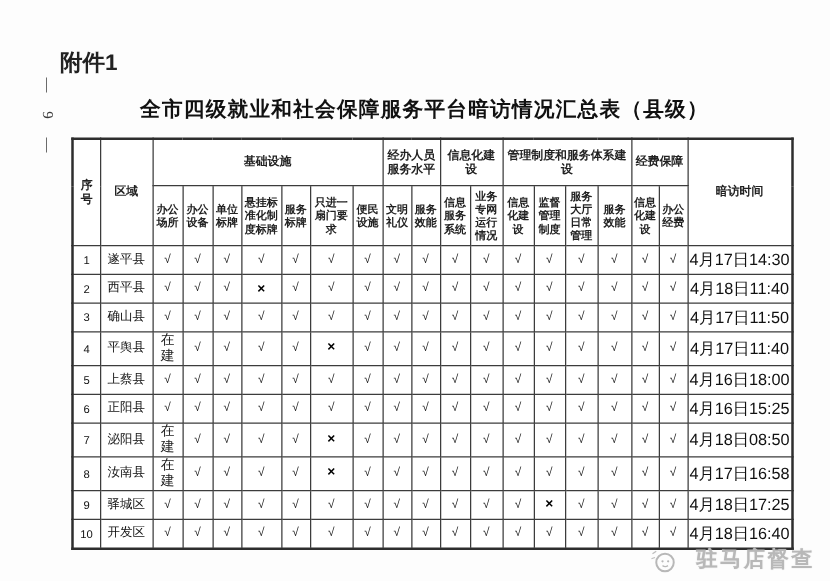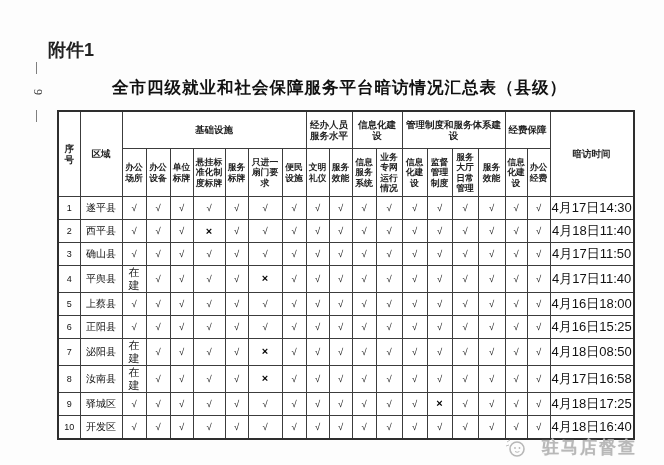--- a/index.html
+++ b/index.html
@@ -46,22 +46,22 @@
   th.corner{font-size:9.5px;}
   th.time-head{font-size:9.5px;}
   tbody td{height:22px;font-size:10px;color:#111;}
   td.region{font-size:10px;letter-spacing:0;}
   td.idx{font-size:9px;}
   td.time{font-size:13px;letter-spacing:0;white-space:nowrap;}
   td .val-check{font-size:9.5px;color:#222;}
   td .val-cross{font-size:11px;font-weight:bold;color:#000;}
   td .val-text{font-size:11px;color:#222;}
   .watermark{
-    position:absolute;right:27px;bottom:6px;
-    display:flex;align-items:center;gap:16px;
+    position:absolute;right:12px;bottom:6px;
+    display:flex;align-items:flex-end;gap:16px;
     color:#b3b3b3;
   }
   .watermark .wm-text{
     font-size:17px;font-weight:bold;letter-spacing:2px;
     color:#b8b8b8;
     text-shadow:0 0 1px #d8d8d8;
   }
 </style>
 </head>
 <body>

